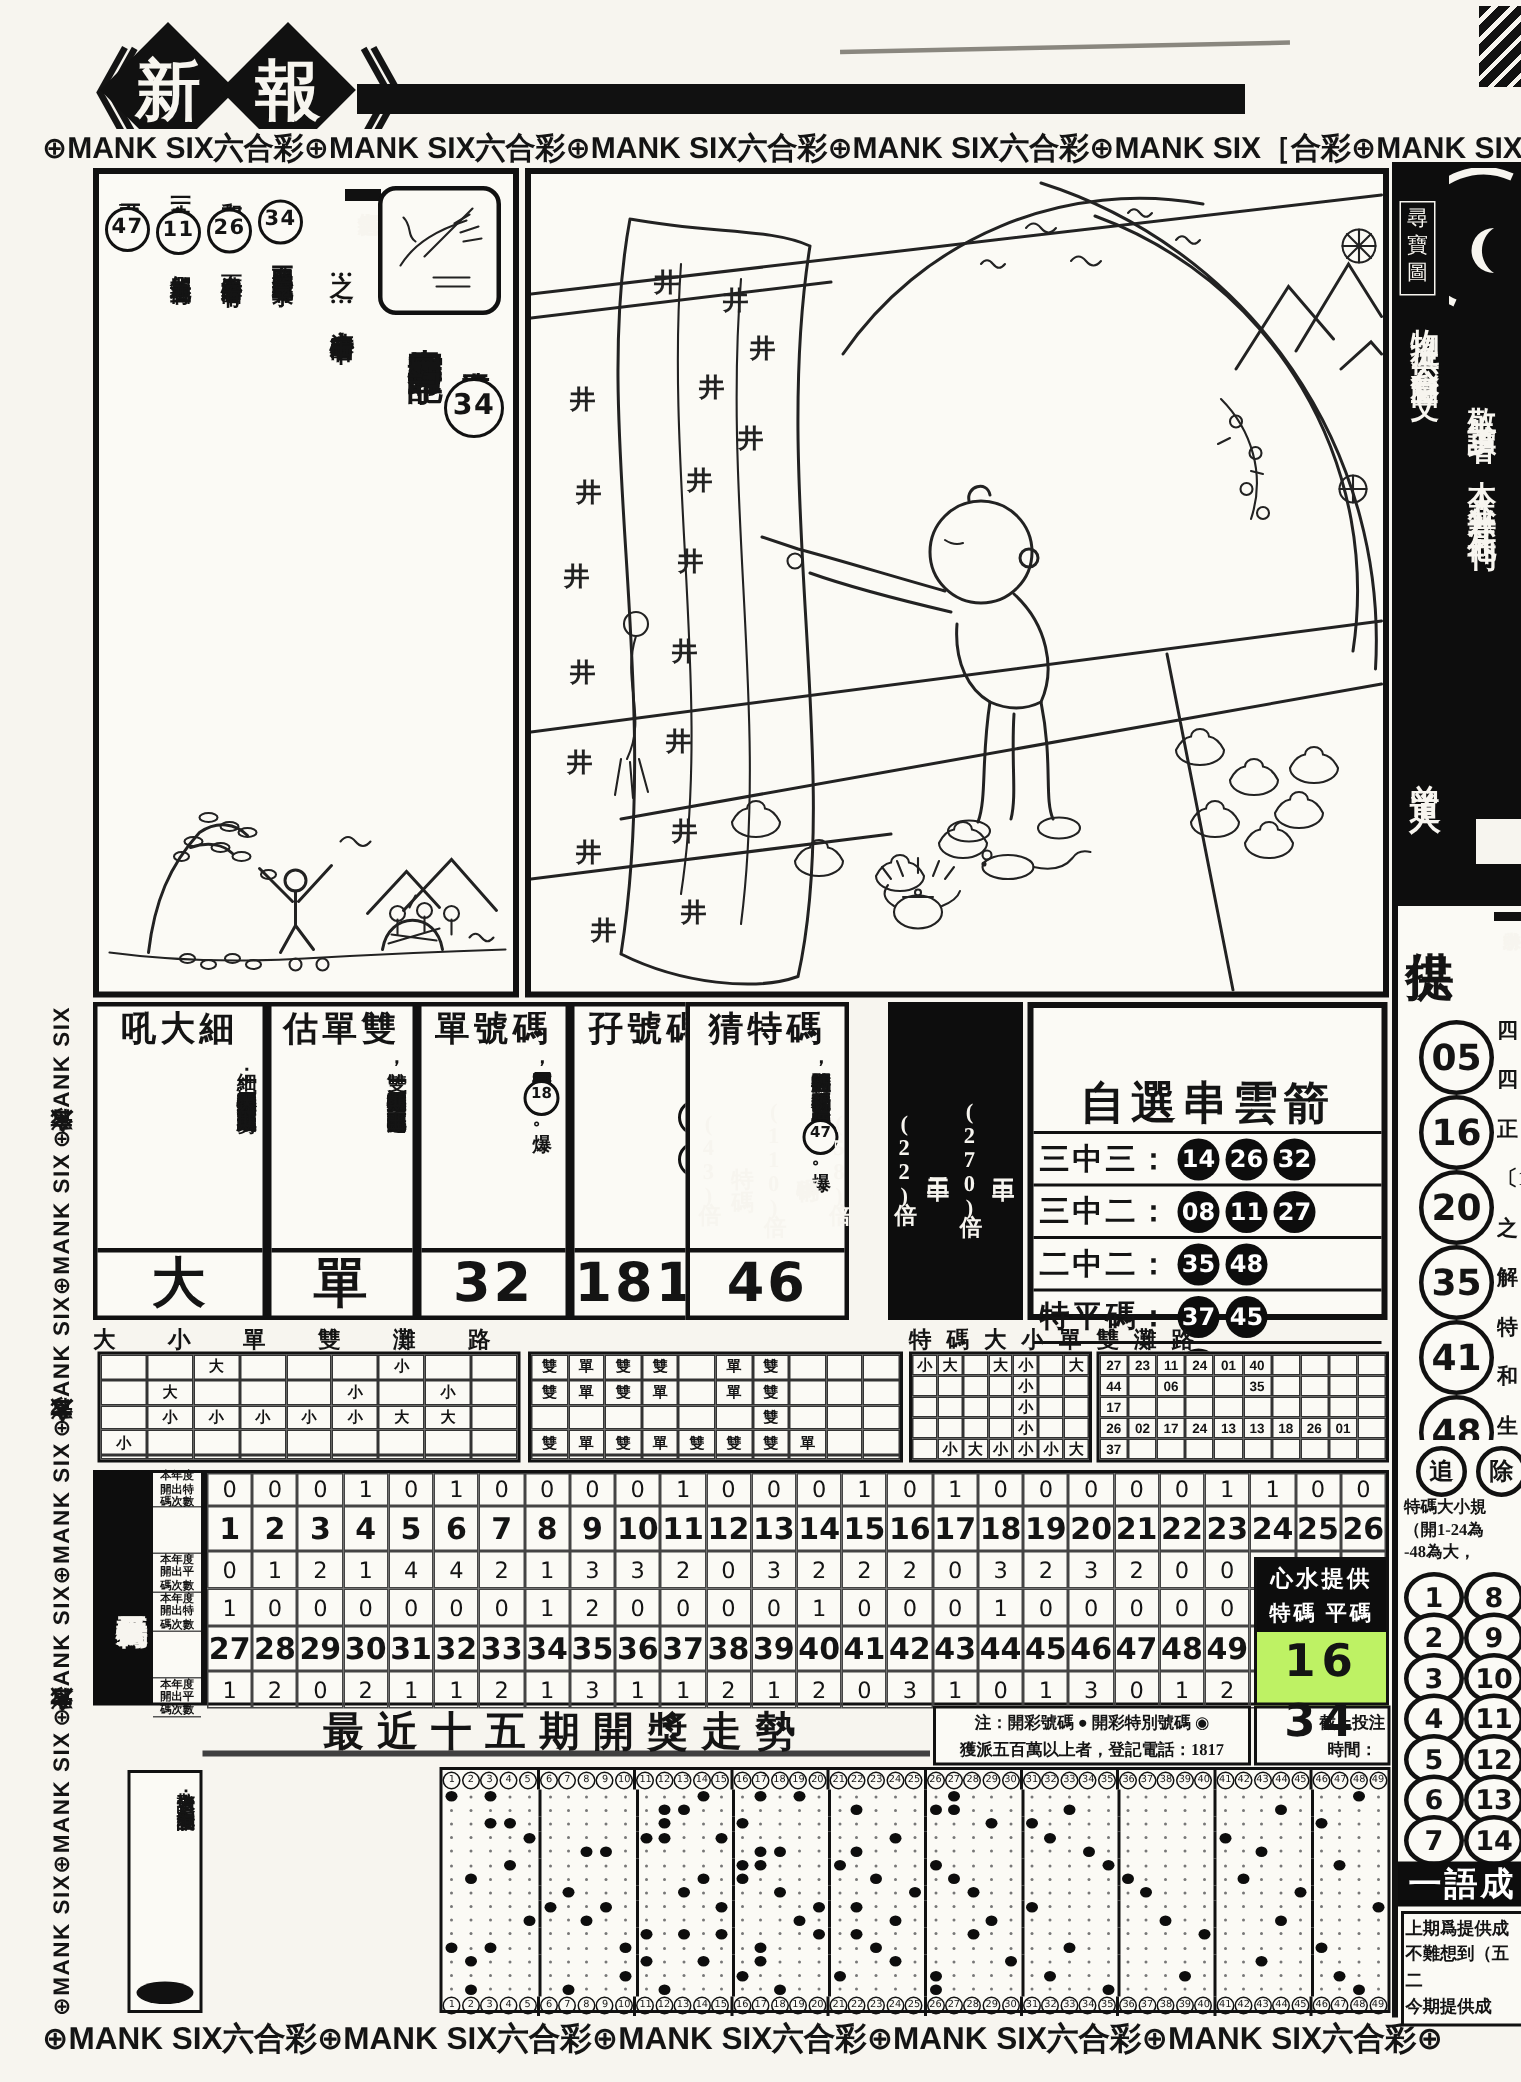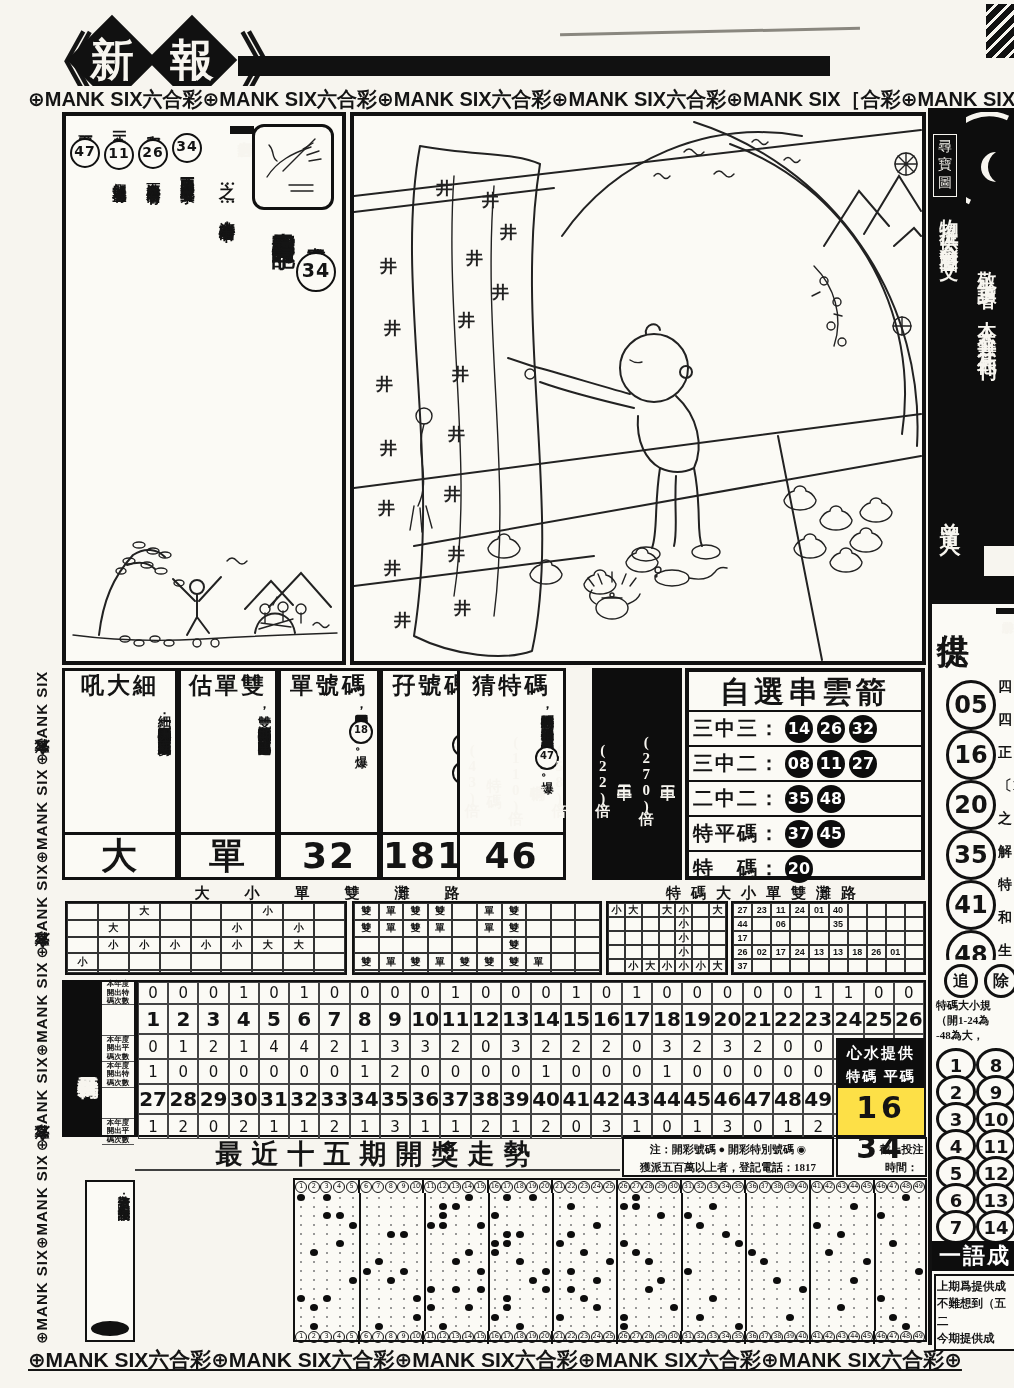--- a/index.html
+++ b/index.html
@@ -15,21 +15,21 @@
     color:#f7f5ef;font-size:44px;font-weight:bold;font-family:"DejaVu Serif",serif;}
   .bracket{position:absolute;font-size:66px;font-weight:bold;top:2px;}
   #mast-bar{left:238px;top:56px;width:592px;height:20px;background:#111;}
   #mast-scratch{left:560px;top:30px;width:300px;height:3px;background:#8a877f;transform:rotate(-1.2deg);}
   #corner-frag{left:986px;top:4px;width:28px;height:54px;background:#111;
      background-image:repeating-linear-gradient(135deg,#111 0 6px,#f7f5ef 6px 9px);}
   
   .bstrip{font-family:"Liberation Sans","DejaVu Sans",sans-serif;font-weight:bold;font-size:20px;
      white-space:nowrap;overflow:hidden;letter-spacing:0px;background:#f7f5ef;}
   #btop{left:28px;top:86px;width:986px;height:26px;line-height:26px;}
-  #bbottom{left:28px;top:1344px;width:986px;height:32px;line-height:32px;font-size:21px;text-decoration:underline;}
+  #bbottom{left:28px;top:1344px;width:986px;height:32px;line-height:32px;font-size:21px;}
   #bleft{left:28px;top:112px;width:28px;height:1232px;writing-mode:vertical-rl;transform:rotate(180deg);
      font-size:15px;line-height:28px;letter-spacing:1px;}
   #ghost{left:0px;top:360px;width:26px;color:#c7c3b8;font-size:30px;line-height:86px;text-align:center;opacity:.75;}
   
   #left-box{left:62px;top:112px;width:284px;height:553px;}
   .lbcol{position:absolute;line-height:1.12;letter-spacing:1px;font-weight:bold;}
   .cnum{display:inline-block;writing-mode:horizontal-tb;text-orientation:mixed;border:2px solid #111;border-radius:50%;
      text-align:center;font-family:"DejaVu Sans",sans-serif;font-weight:bold;background:#fbfaf5;margin:2px 0;}
   #hand-seal{position:absolute;right:8px;top:8px;width:76px;height:80px;border:3px solid #111;border-radius:12px;background:#fbfaf5;}
   #jieshulao{position:absolute;right:88px;top:10px;width:22px;background:#111;color:#f7f5ef;
@@ -57,46 +57,46 @@
   .ptitle{height:30px;font-size:23px;font-weight:bold;text-align:center;letter-spacing:3px;line-height:30px;}
   .pbody{position:absolute;top:32px;right:2px;left:2px;height:134px;writing-mode:vertical-rl;text-orientation:upright;
      font-size:13px;line-height:1.15;font-weight:bold;letter-spacing:0px;overflow:hidden;padding:2px;}
   .pres{position:absolute;bottom:0;left:0;right:0;height:42px;border-top:3px solid #111;text-align:center;
      font-size:36px;font-weight:bold;line-height:42px;font-family:"DejaVu Sans",sans-serif;letter-spacing:2px;}
   #odds{left:592px;top:668px;width:90px;height:212px;background:#0d0d0d;color:#f7f5ef;
      writing-mode:vertical-rl;text-orientation:upright;white-space:pre-line;font-size:15px;font-weight:bold;
      line-height:1.45;padding:6px 4px;box-sizing:border-box;text-align:center;}
   
   #zixuan{left:685px;top:668px;width:240px;height:212px;border:4px solid #111;box-sizing:border-box;background:#fbfaf5;}
-  #zx-title{height:38px;font-size:30px;font-weight:bold;text-align:center;line-height:40px;letter-spacing:4px;}
+  #zx-title{height:38px;font-size:30px;font-weight:bold;text-align:center;line-height:40px;letter-spacing:4px;margin-top:44px;}
   .zxrow{height:33px;border-top:2px solid #111;display:flex;align-items:center;padding:0 4px;gap:4px;}
   .zxlabel{font-size:20px;font-weight:bold;letter-spacing:2px;white-space:nowrap;}
   .ball{width:28px;height:28px;border-radius:50%;background:#0d0d0d;color:#fff;display:inline-flex;
      align-items:center;justify-content:center;font-family:"DejaVu Sans",sans-serif;font-size:16px;font-weight:bold;flex:none;}
   
-  .tanhead{position:absolute;top:884px;font-size:15px;font-weight:bold;letter-spacing:10px;text-align:center;}
+  .tanhead{position:absolute;top:884px;font-size:15px;font-weight:bold;letter-spacing:10px;text-align:left;}
   .tgrid{position:absolute;top:901px;height:74px;display:grid;border:2px solid #111;background:#fbfaf5;box-sizing:border-box;}
   .tcell{border:1px solid #333;font-size:10px;font-weight:bold;display:flex;align-items:center;justify-content:center;overflow:hidden;
      font-family:"Liberation Sans","DejaVu Sans",sans-serif;}
   
   #bt-label{left:62px;top:980px;width:38px;height:157px;background:#0d0d0d;color:#f7f5ef;
      font-size:21px;font-weight:bold;text-align:center;line-height:1.2;padding-top:4px;box-sizing:border-box;}
   #bt-rowlabels{left:100px;top:980px;width:36px;height:157px;border:2px solid #111;box-sizing:border-box;background:#fbfaf5;}
   .rlab{font-size:7.5px;line-height:1.15;text-align:center;font-weight:bold;display:flex;align-items:center;justify-content:center;
      border-bottom:1px solid #555;white-space:pre-line;}
   #big-table{left:136px;top:980px;width:790px;height:157px;border:2px solid #111;box-sizing:border-box;background:#fbfaf5;}
   .btrow{display:grid;grid-template-columns:repeat(26,1fr);}
   .btcell{border:1px solid #444;display:flex;align-items:center;justify-content:center;
      font-family:"DejaVu Sans",sans-serif;overflow:hidden;}
-  #heart{left:836px;top:1038px;width:90px;height:99px;border:2px solid #111;box-sizing:border-box;background:#fde047;z-index:5;}
+  #heart{left:836px;top:1038px;width:90px;height:99px;border:2px solid #111;box-sizing:border-box;background:#bef264;z-index:5;}
   .heartbar{background:#0d0d0d;color:#fff;font-size:14px;font-weight:bold;text-align:center;letter-spacing:2px;}
   #heartnum{font-size:30px;font-weight:bold;text-align:center;font-family:"DejaVu Sans",sans-serif;letter-spacing:4px;line-height:40px;}
   
   #chart-title{left:135px;top:1137px;width:485px;height:34px;font-size:27px;font-weight:bold;text-align:center;
-     letter-spacing:9px;line-height:34px;border-bottom:2px solid #404040;box-sizing:border-box;}
+     letter-spacing:9px;line-height:34px;border-bottom:4px solid #404040;box-sizing:border-box;}
   .notebox{border:2px solid #111;background:#fbfaf5;font-size:11px;font-weight:bold;text-align:center;
      line-height:1.6;box-sizing:border-box;padding-top:2px;}
   #caution{left:85px;top:1180px;width:50px;height:162px;border:2px solid #111;box-sizing:border-box;
      font-size:12px;font-weight:bold;line-height:1.25;padding:4px 2px;background:#fbfaf5;}
   #caution .blob{position:absolute;left:4px;bottom:4px;width:38px;height:15px;background:#111;border-radius:50%;}
   #trend{left:293px;top:1178px;width:634px;height:164px;border:2px solid #111;box-sizing:border-box;background:#fbfaf5;}
   .thead{display:grid;grid-template-columns:repeat(49,1fr);height:13px;}
   .thead span{display:flex;align-items:center;justify-content:center;font-size:6.5px;font-family:"DejaVu Sans",sans-serif;}
   .thead i{font-style:normal;border:1px solid #111;border-radius:50%;width:10px;height:10px;line-height:8px;text-align:center;display:block;}
   .trow{display:grid;grid-template-columns:repeat(49,1fr);height:9.2px;}

